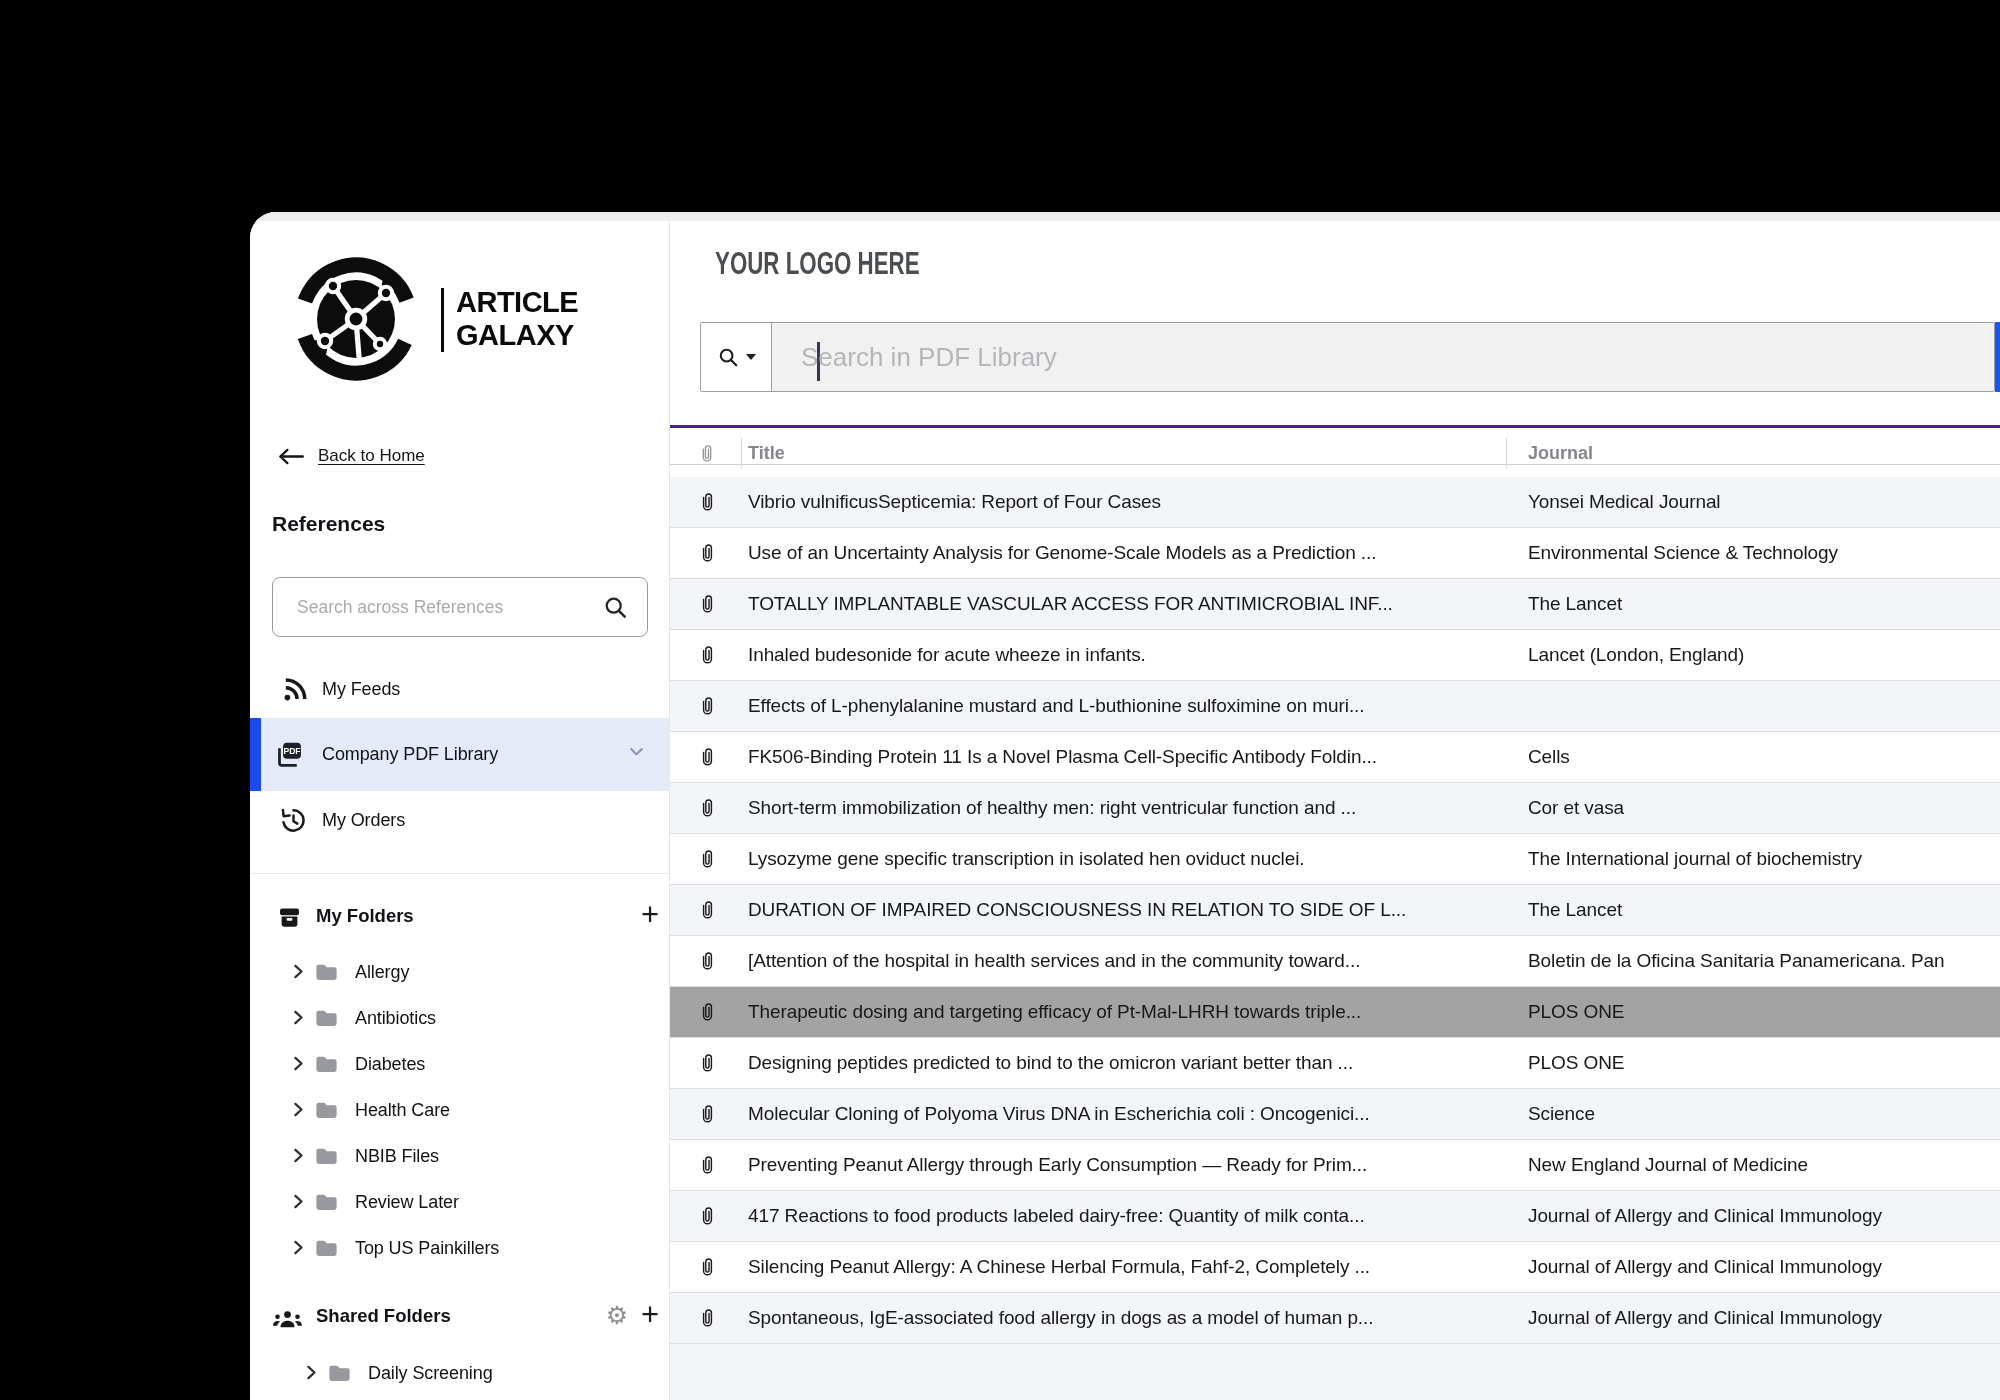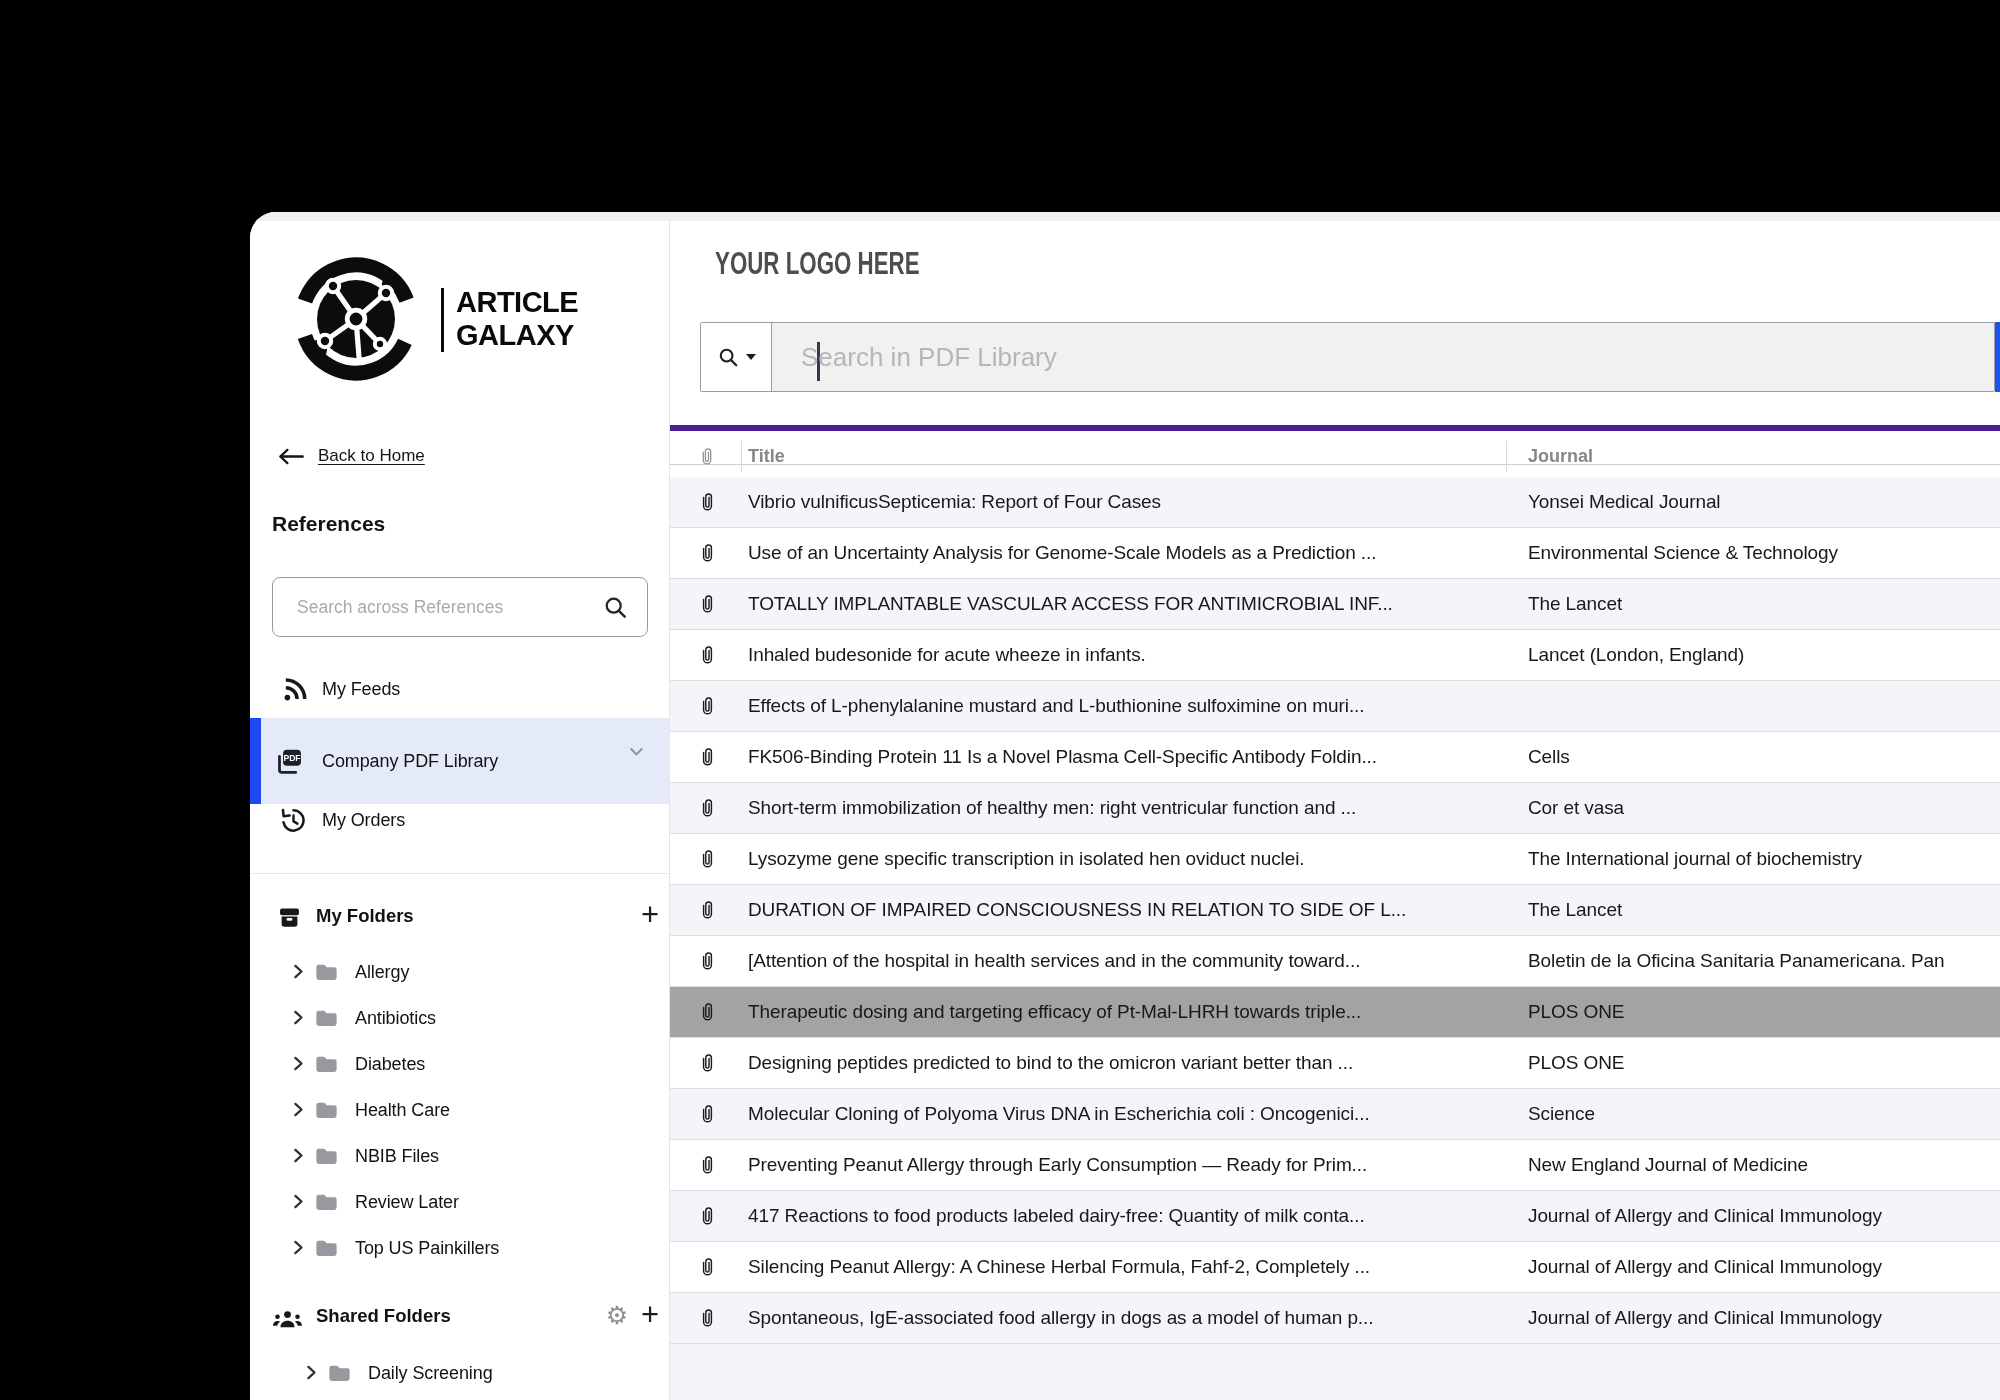--- a/index.html
+++ b/index.html
@@ -36,21 +36,21 @@
     border:none;background:transparent;outline:none;padding:0 56px 0 24px;
     font-family:inherit;font-size:17.5px;color:#222;
   }
   .side-search input::placeholder{color:#a9aaae;opacity:1;}
   .side-search .mag{position:absolute;right:18px;top:16px;color:#232426;}
   .nav-row{position:absolute;left:0;right:0;display:flex;align-items:center;cursor:pointer;}
   .nav-row .nav-label{font-size:18px;color:#121316;letter-spacing:-.1px;}
   .nav-feeds{top:454px;height:46px;}
   .nav-feeds .ic{position:absolute;left:32px;color:#17181a;display:flex;}
   .nav-feeds .nav-label{position:absolute;left:72px;}
-  .nav-selected{top:506px;height:86px;background:#e4eaf8;}
+  .nav-selected{top:506px;height:73px;background:#e4eaf8;}
   .nav-selected::before{content:"";position:absolute;left:0;top:0;bottom:0;width:11px;background:#1c4af0;}
   .nav-selected .ic{position:absolute;left:24px;color:#1d2027;display:flex;}
   .nav-selected .nav-label{position:absolute;left:72px;text-align:right;}
   .nav-selected .chev{position:absolute;left:375px;top:22px;color:#8695b2;}
   .nav-orders{top:585px;height:46px;}
   .nav-orders .ic{position:absolute;left:29px;color:#17181a;display:flex;}
   .nav-orders .nav-label{position:absolute;left:72px;}
   .side-divider{position:absolute;left:0;right:0;top:661px;height:1px;background:#e8e9eb;}
   .sec-head{position:absolute;left:0;right:0;height:36px;}
   .folders-head{top:688px;}
@@ -84,21 +84,21 @@
   .search-caret{position:absolute;left:116px;top:19px;width:2.5px;height:39px;background:#333a4d;}
   .searchbar input{
     position:absolute;left:70px;top:0;height:100%;width:calc(100% - 70px);box-sizing:border-box;
     border:none;outline:none;background:transparent;padding:0 20px 0 30px;
     font-family:inherit;font-size:26px;color:#333;
   }
   .searchbar input::placeholder{color:#b5b6ba;opacity:1;}
   .blue-strip{position:absolute;left:1325px;top:110px;width:5px;height:70px;background:#1c54f2;}
   .thead{
     position:absolute;left:0;right:0;top:213px;height:40px;box-sizing:border-box;background:#fff;
-    border-top:6px solid #4c1d95;border-bottom:1px solid #cdcfd1;
+    border-top:3px solid #4c1d95;border-bottom:1px solid #cdcfd1;
   }
   .thead .h-clip{position:absolute;left:29px;top:15px;color:#949599;display:flex;}
   .thead .vdiv{position:absolute;top:10px;width:1px;height:31px;background:#d9dadc;}
   .thead .vdiv1{left:71px;}
   .thead .vdiv2{left:836px;}
   .thead .h-label{position:absolute;top:0;line-height:51px;font-size:18px;font-weight:bold;color:#85878c;}
   .thead .h-title{left:78px;}
   .thead .h-journal{left:858px;}
   .rows{position:absolute;left:0;right:0;top:265px;bottom:0;background:#f4f5f8;overflow:hidden;}
   .trow{position:relative;height:51px;box-sizing:border-box;border-bottom:1px solid #dcdde0;background:#fff;cursor:pointer;}

